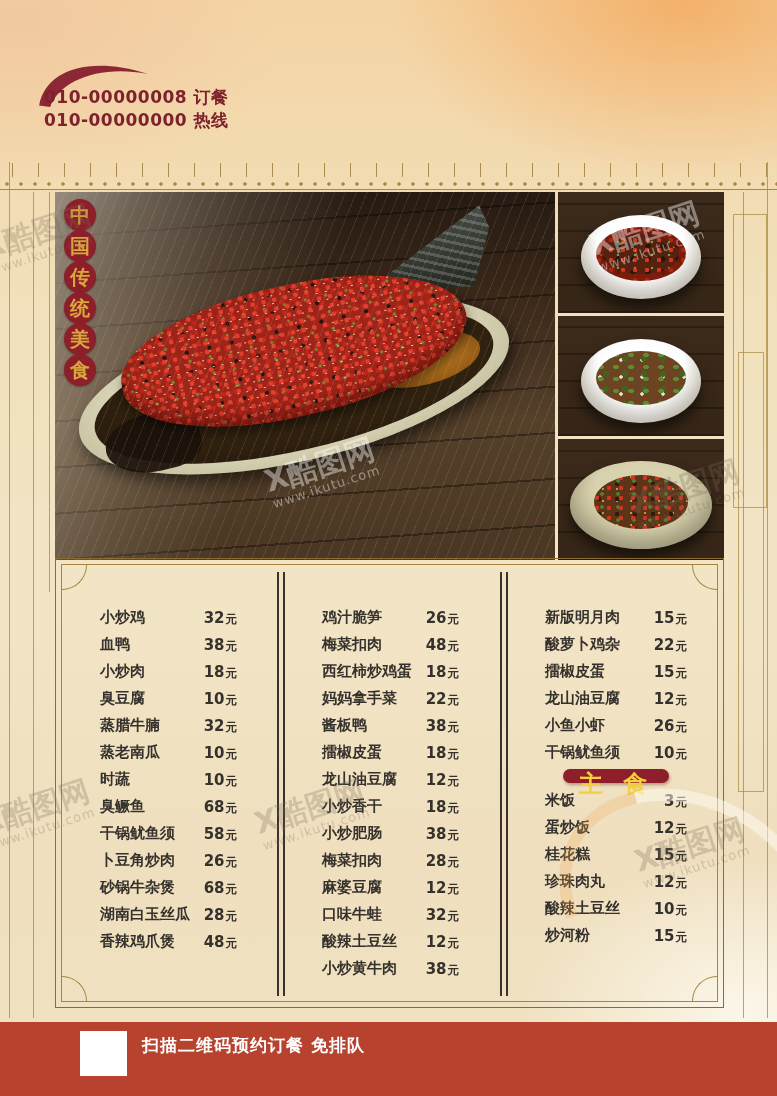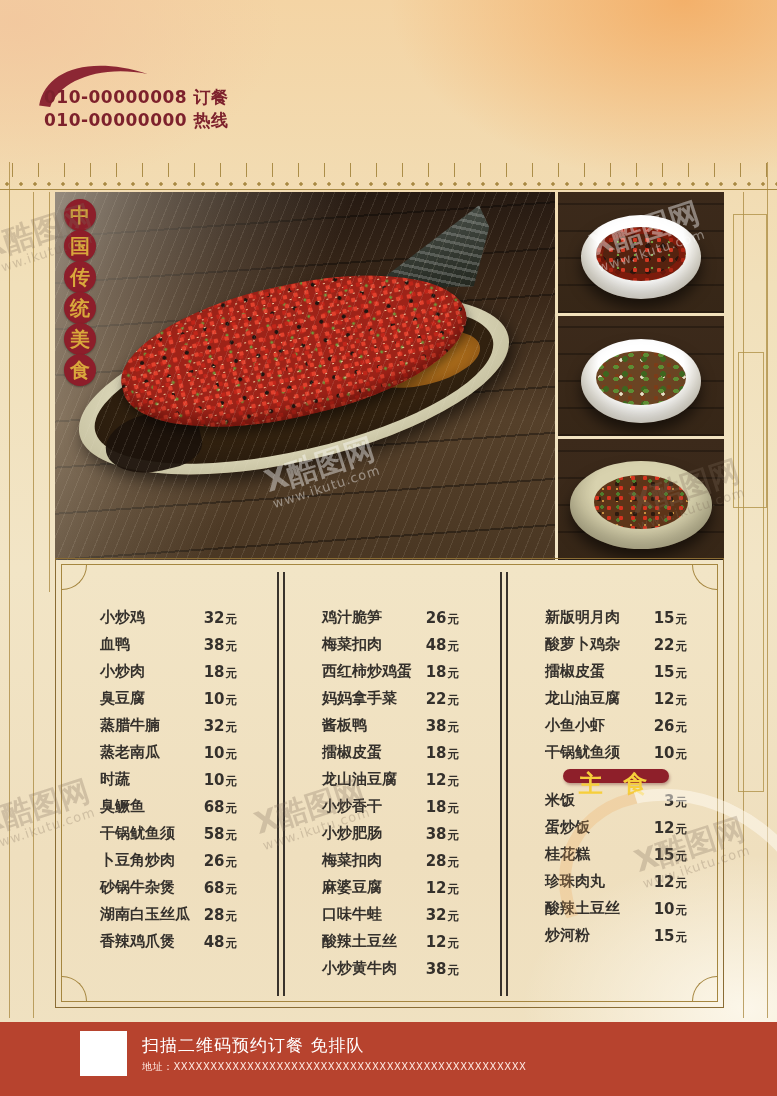--- a/index.html
+++ b/index.html
@@ -133,21 +133,21 @@
   .col2{left:322px;width:137px;}
   .col3{left:545px;width:142px;}
   .mrow{height:27px;display:flex;justify-content:space-between;align-items:center;}
   .dish{font-size:15px;font-weight:bold;letter-spacing:0;white-space:nowrap;}
   .price{font-weight:bold;white-space:nowrap;}
   .price .num{font-size:15px;}
   .price .yuan{font-size:11.5px;margin-left:1px;}
   
   .footer{position:absolute;left:0;top:1022px;width:777px;height:74px;background:#b7432e;}
   .qr{position:absolute;left:80px;top:9px;width:47px;height:45px;background:#fff;}
-  .scan-text{position:absolute;left:142px;top:12px;color:#fff;font-size:17px;font-weight:normal;letter-spacing:1px;}
+  .scan-text{position:absolute;left:142px;top:12px;color:#fff;font-size:17px;font-weight:bold;letter-spacing:1px;}
   .addr{position:absolute;left:142px;top:38px;color:#ffe9e2;font-size:10px;letter-spacing:.5px;}
   
   .swirl{position:absolute;right:-50px;bottom:86px;width:250px;height:190px;border-radius:50%;
     border:12px solid rgba(255,252,244,.5);border-color:rgba(255,252,244,.5) transparent transparent rgba(240,170,90,.25);
     transform:rotate(28deg);}
   .wm{position:absolute;transform:rotate(-18deg);text-align:center;pointer-events:none;line-height:1.1;z-index:8;}
   .wm .b{font-size:30px;font-weight:bold;display:block;}
   .wm .u{font-size:13px;letter-spacing:1px;display:block;}
   .wm-dark{color:rgba(125,108,90,.28);}
   .wm-light{color:rgba(255,255,255,.42);}
@@ -397,21 +397,20 @@
         <span class="price"><span class="num">15</span><span class="yuan">元</span></span>
       </div>
       </div>
   </div>
 
   <div class="swirl"></div>
 
   <div class="footer">
     <div class="qr"></div>
     <div class="scan-text">扫描二维码预约订餐 免排队</div>
-    <div class="addr"><span>地址：</span><span>XXXXXXXXXXXXXXXXXXXXXXXXXXXXXXXXXXXXXXXXXXXXXXXX</span></div>
   </div>
 
   <div class="wm wm-dark" style="left:-18px;top:215px;">
       <span class="b"><span>X</span><span>酷图网</span></span>
       <span class="u">www.ikutu.com</span>
     </div>
   <div class="wm wm-light" style="left:590px;top:212px;">
       <span class="b"><span>X</span><span>酷图网</span></span>
       <span class="u">www.ikutu.com</span>
     </div>

